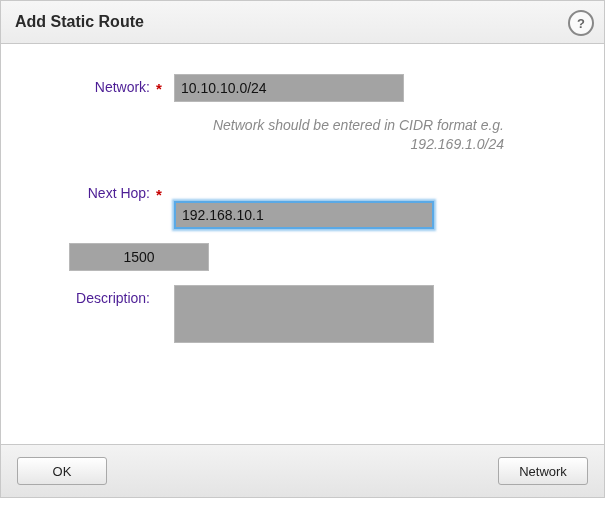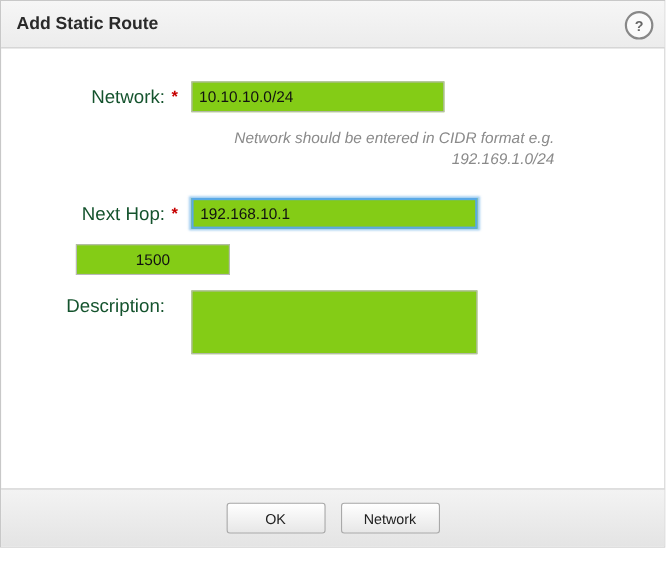--- a/index.html
+++ b/index.html
@@ -59,55 +59,56 @@
     margin-bottom: 14px;
   }
   .row-nethint { margin-bottom: 26px; }
   .label-col {
     width: 105px;
     flex: 0 0 105px;
     display: flex;
     justify-content: flex-end;
     align-items: flex-start;
     padding-top: 5px;
-    color: #14532d;
-    font-size: 17px;
+    color: #4c1d95;
+    font-size: 14px;
   }
   .label-col .lbl { margin-right: 6px; }
   .req-col {
     width: 18px;
     flex: 0 0 18px;
     text-align: left;
     padding-top: 6px;
     color: #c60000;
     font-size: 15px;
     font-weight: bold;
   }
   .field-col {
     flex: 1 1 auto;
     display: flex;
     align-items: center;
   }
   input.tbox, .combo, textarea.tarea {
     font-family: Arial, Helvetica, sans-serif;
     font-size: 14px;
     color: #111;
-    background: #84cc16;
+    background: #a3a3a3;
     border: 1px solid #b8b8b8;
     box-sizing: border-box;
     padding: 4px 6px;
     outline: none;
   }
   input.tbox {
     height: 28px;
     width: 230px;
   }
   input.tbox.focused {
     border: 2px solid #5aa9e6;
     box-shadow: 0 0 2px 2px rgba(90,169,230,.6);
+    margin-top: 21px;
   }
   .hint {
     font-style: italic;
     color: #8a8a8a;
     font-size: 14px;
     line-height: 1.35;
     max-width: 330px;
     text-align: right;
   }
   .combo {
@@ -151,21 +152,21 @@
     width: 260px;
     height: 58px;
     resize: none;
   }
   .footer {
     height: 52px;
     background: linear-gradient(#f3f3f3,#e4e4e4);
     border-top: 1px solid #c8c8c8;
     display: flex;
     align-items: center;
-    justify-content: center;
+    justify-content: space-between;
     padding: 0 16px;
     gap: 14px;
   }
   button.btn {
     min-width: 90px;
     height: 28px;
     border: 1px solid #a9a9a9;
     border-radius: 3px;
     background: linear-gradient(#ffffff,#e7e7e7);
     font-size: 13px;

